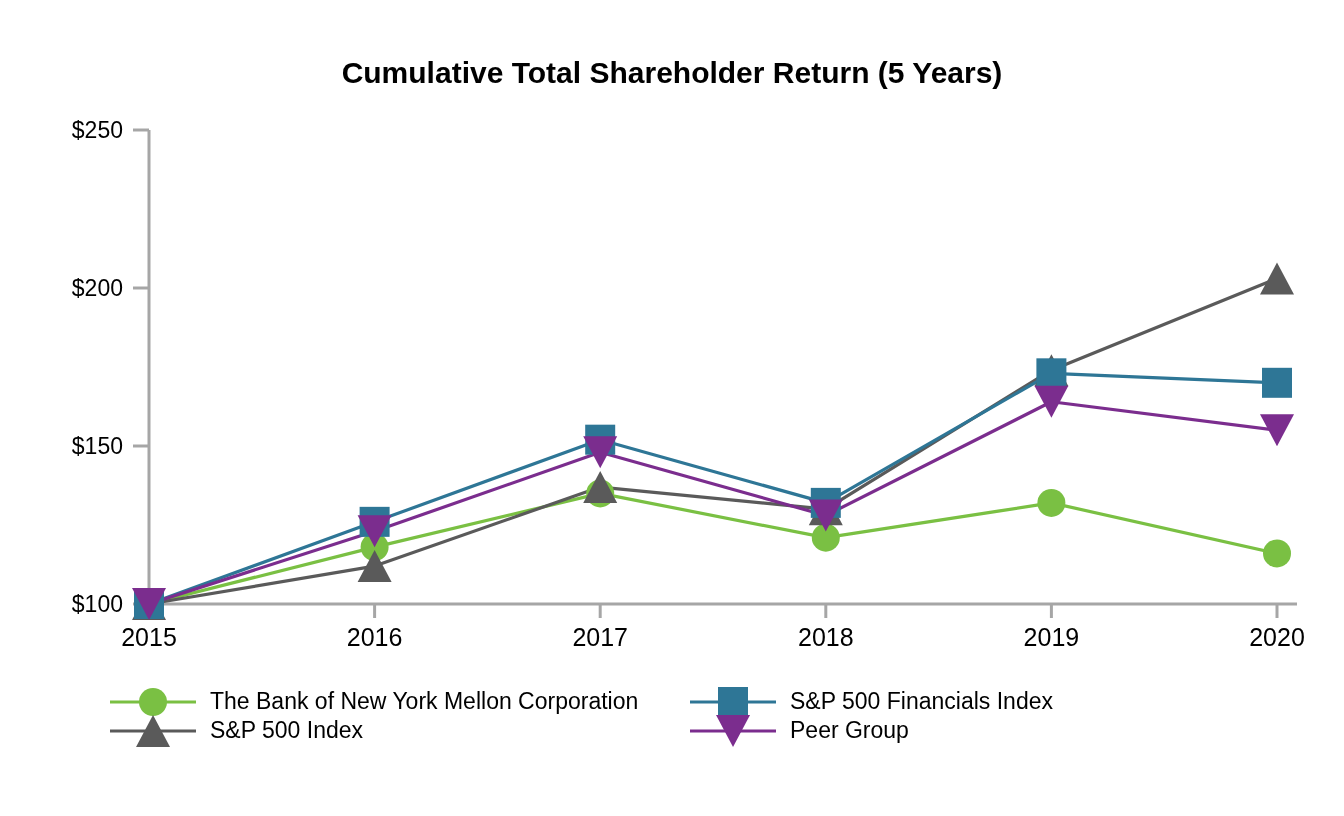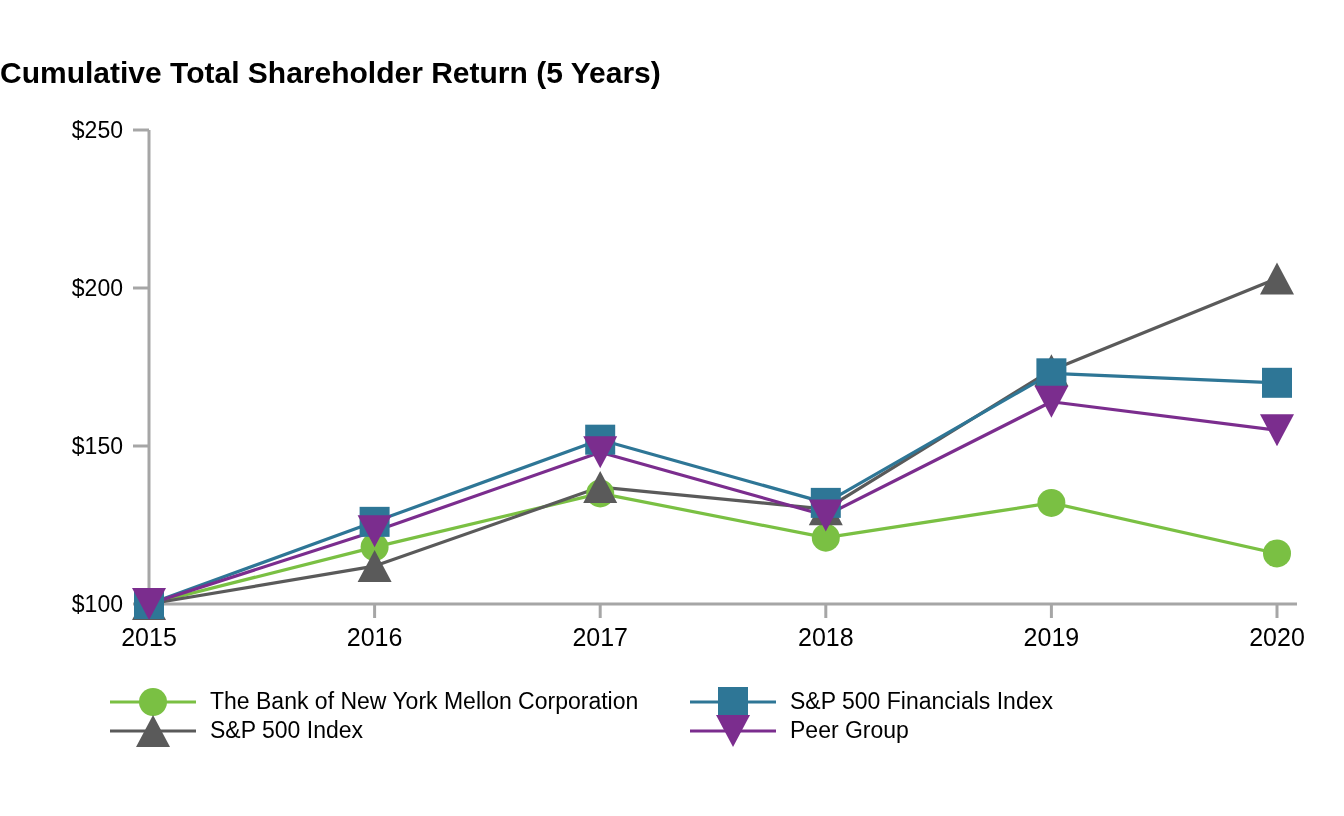--- a/index.html
+++ b/index.html
@@ -7,20 +7,21 @@
     width:1344px;height:816px;
     background:#ffffff;
     font-family:"Liberation Sans", sans-serif;
     overflow:hidden;
     position:relative;
   }
   #chart-root{position:absolute;left:0;top:0;width:1344px;height:816px;}
   .chart-title{
     position:absolute;
     left:0;top:56px;width:1344px;
+    text-align:center;
     font-size:30px;
     font-weight:bold;
     color:#000000;
     letter-spacing:0px;
   }
   svg.plot{position:absolute;left:0;top:0;width:1344px;height:816px;}
   .ytick-label{
     font-family:"Liberation Sans", sans-serif;
     font-size:23px;
     fill:#000000;

